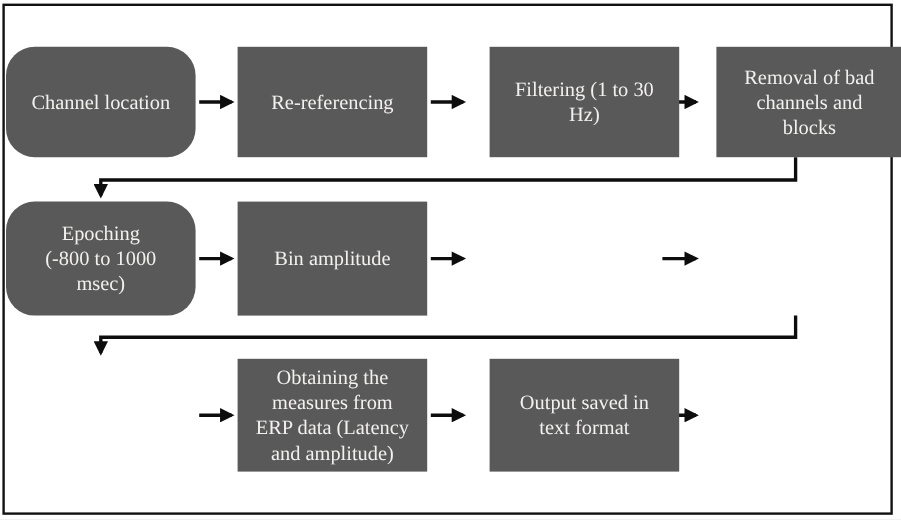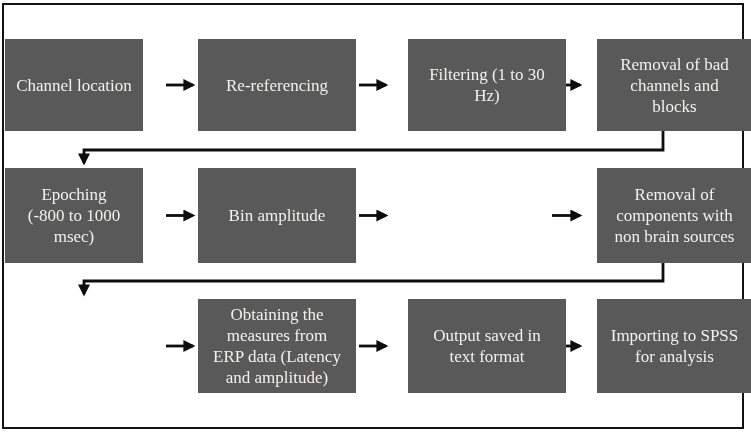--- a/index.html
+++ b/index.html
@@ -41,21 +41,21 @@
     align-items:center;
     justify-content:center;
     text-align:center;
     font-size:17px;
     line-height:21px;
     padding:0 2px;
     box-sizing:border-box;
   }
   .box span{ white-space:pre-line; }
   
-  .c1{left:5px;width:138px;}
+  .c1{left:5px;width:158px;border-radius:24px;}
   .c2{left:198px;width:158px;justify-content:center;}
   .c3{left:408px;width:158px;}
   .c4{left:585px;width:155px;margin-left:12px;}
   
   .r1{top:39px;height:92px;}
   .r2{top:168px;height:95px;}
   .r3{top:299px;height:94px;}
 </style>
 </head>
 <body>
@@ -104,34 +104,25 @@
   </div>
 
   <div class="box r2 c1">
     <span>Epoching
 (-800 to 1000
 msec)</span>
   </div>
   <div class="box r2 c2">
     <span>Bin amplitude</span>
   </div>
-  <div class="box r2 c4">
-    <span>Removal of
-components with
-non brain sources</span>
-  </div>
 
   <div class="box r3 c2">
     <span>Obtaining the
 measures from
 ERP data (Latency
 and amplitude)</span>
   </div>
   <div class="box r3 c3">
     <span>Output saved in
 text format</span>
   </div>
-  <div class="box r3 c4">
-    <span>Importing to SPSS
-for analysis</span>
-  </div>
 
 </div>
 
 </body></html>

